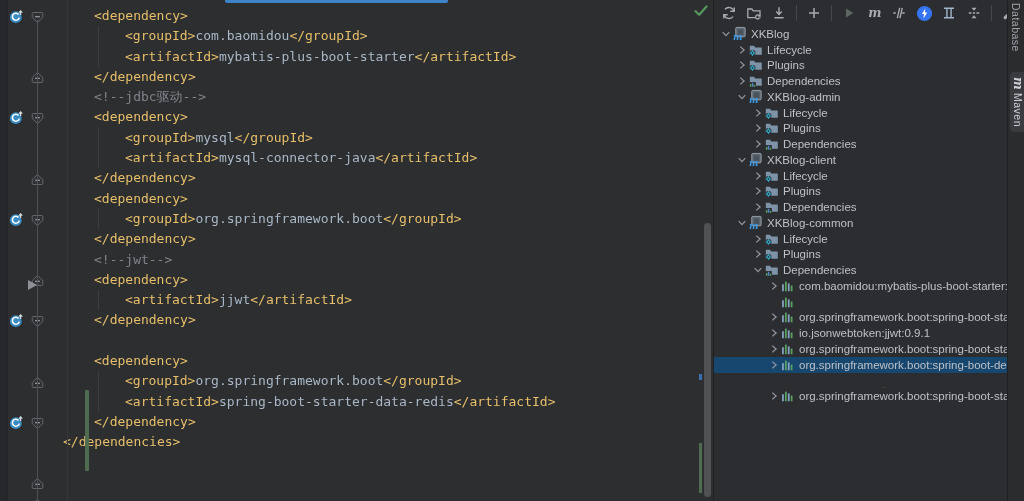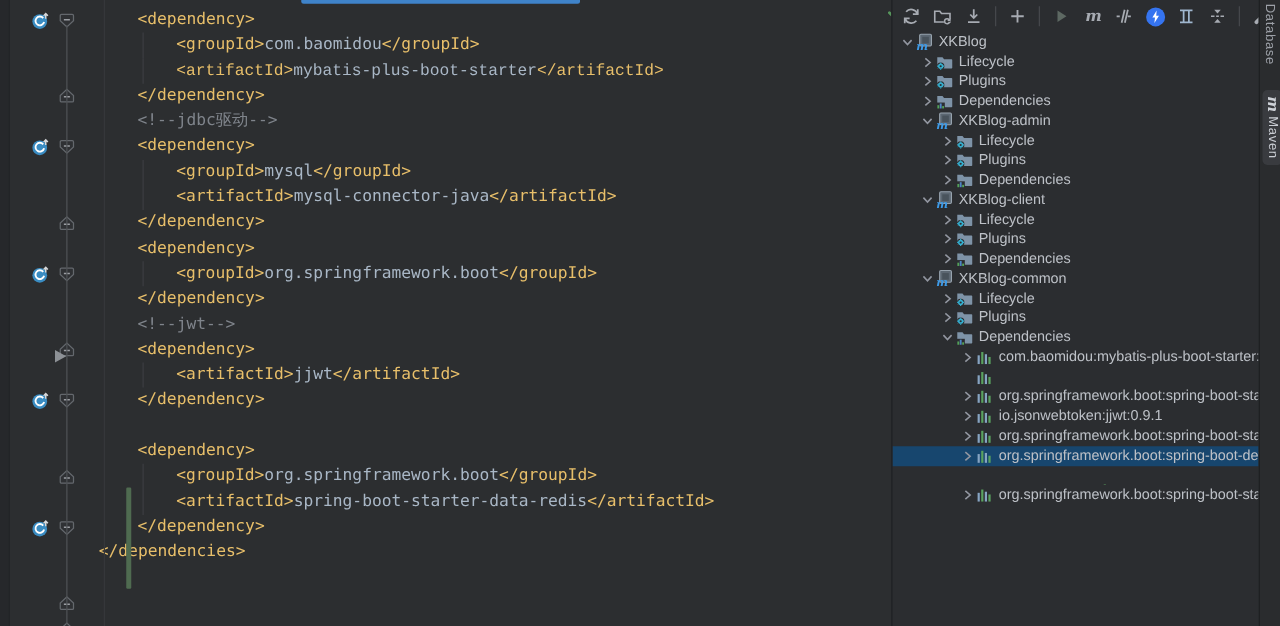--- a/index.html
+++ b/index.html
@@ -10,21 +10,21 @@
     --check-green:#57965c; --change-green:#4f6b50; --accent-bar:#3f83c9;
   }
   *{box-sizing:border-box;margin:0;padding:0;}
   body{background:#1b1c1e;font-family:"Liberation Sans",sans-serif;}
   #app{position:relative;width:1024px;height:501px;overflow:hidden;background:var(--editor-bg);}
 
   
   .left-stripe{position:absolute;left:0;top:0;width:8px;height:501px;background:#26282b;border-right:1px solid #222427;}
 
   
-  .editor{position:absolute;left:24px;top:0;width:705px;height:501px;background:var(--editor-bg);overflow:hidden;}
+  .editor{position:absolute;left:8px;top:0;width:705px;height:501px;background:var(--editor-bg);overflow:hidden;}
   .top-accent{position:absolute;left:217px;top:0;width:223px;height:3px;background:var(--accent-bar);border-radius:0 0 2px 2px;}
   .inspect{position:absolute;left:686px;top:3px;width:14px;height:13px;}
   .gutter{position:absolute;inset:0;pointer-events:none;}
   .gutter-border{position:absolute;left:59px;top:0;bottom:0;width:1px;background:#35373a;}
   .fold-line{position:absolute;left:29px;width:1px;background:#4e5154;}
   .chg-bar{position:absolute;left:77px;width:4px;background:var(--change-green);border-radius:1px;}
   .gut-ico{position:absolute;left:1px;width:15px;height:15px;}
   .fold-mk{position:absolute;left:23px;width:13px;height:13px;}
   .fold-mk.end svg{transform:scaleY(-1);}
   .cursor-arrow{position:absolute;left:20px;top:280px;width:0;height:0;
@@ -69,21 +69,21 @@
   <div class="editor">
     <div class="top-accent"></div>
     <div class="inspect">
       <svg viewBox="0 0 14 13">
           <path d="M1.5 7.2 L5.2 10.8 L12.5 2.5" fill="none" stroke="var(--check-green)" stroke-width="2.2" stroke-linecap="round" stroke-linejoin="round"></path>
         </svg>
     </div>
     <div class="code" id="code">
         <div class="cl" style="padding-left: 86px;"><span class="tag">&lt;dependency&gt;</span></div>
         <div class="cl g2" style="padding-left: 117px;"><span class="tag">&lt;groupId&gt;</span><span class="pl">com.baomidou</span><span class="tag">&lt;/groupId&gt;</span></div>
-        <div class="cl g2" style="padding-left: 117px; font-family: Liberation Mono, monospace;"><span class="tag">&lt;artifactId&gt;</span><span class="pl">mybatis-plus-boot-starter</span><span class="tag">&lt;/artifactId&gt;</span></div>
+        <div class="cl g2" style="padding-left: 117px;"><span class="tag">&lt;artifactId&gt;</span><span class="pl">mybatis-plus-boot-starter</span><span class="tag">&lt;/artifactId&gt;</span></div>
         <div class="cl" style="padding-left: 86px;"><span class="tag">&lt;/dependency&gt;</span></div>
         <div class="cl" style="padding-left: 86px;"><span class="cm">&lt;!--jdbc驱动--&gt;</span></div>
         <div class="cl" style="padding-left: 86px;"><span class="tag">&lt;dependency&gt;</span></div>
         <div class="cl g2" style="padding-left: 117px;"><span class="tag">&lt;groupId&gt;</span><span class="pl">mysql</span><span class="tag">&lt;/groupId&gt;</span></div>
         <div class="cl g2" style="padding-left: 117px;"><span class="tag">&lt;artifactId&gt;</span><span class="pl">mysql-connector-java</span><span class="tag">&lt;/artifactId&gt;</span></div>
         <div class="cl" style="padding-left: 86px;"><span class="tag">&lt;/dependency&gt;</span></div>
         <div class="cl" style="padding-left: 86px;"><span class="tag">&lt;dependency&gt;</span></div>
         <div class="cl g2" style="padding-left: 117px;"><span class="tag">&lt;groupId&gt;</span><span class="pl">org.springframework.boot</span><span class="tag">&lt;/groupId&gt;</span></div>
         <div class="cl" style="padding-left: 86px;"><span class="tag">&lt;/dependency&gt;</span></div>
         <div class="cl" style="padding-left: 86px;"><span class="cm">&lt;!--jwt--&gt;</span></div>

